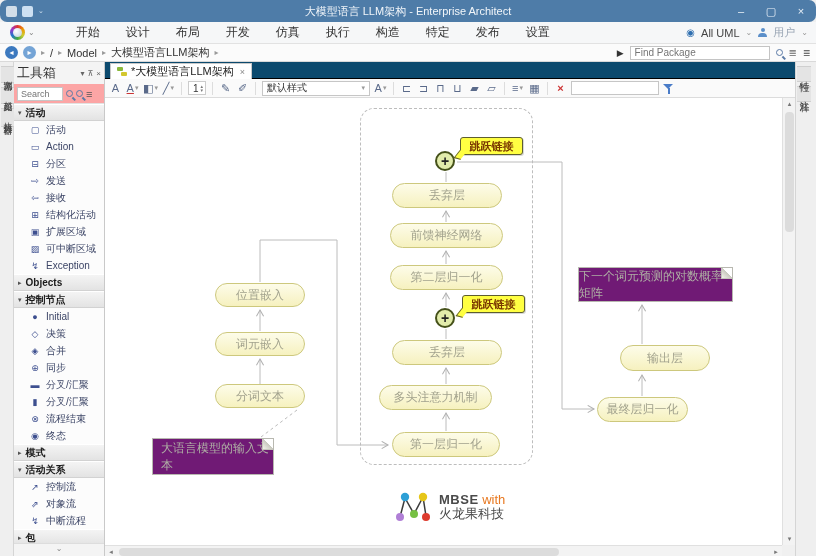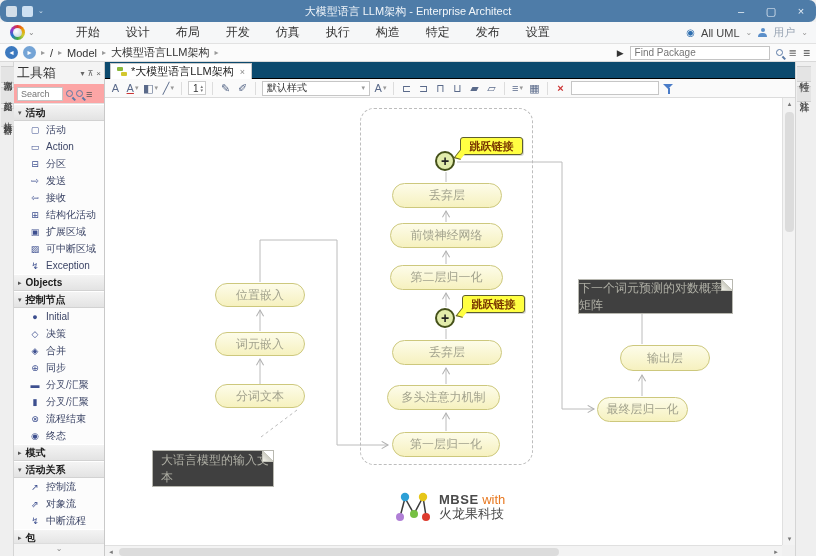--- a/index.html
+++ b/index.html
@@ -95,21 +95,21 @@
   .hscroll .arr { position:absolute; top:0; width:12px; height:11px; font-size:7px; color:#777; text-align:center; line-height:11px; }
   .hscroll .thumb { position:absolute; left:14px; top:1.5px; width:440px; height:8px; background:#dcdcdc; border-radius:4px; }
 
   
   .dnode { position:absolute; border:1px solid #cdc87d; background:linear-gradient(#fdfce9,#f6f1bf); border-radius:13px; color:#a2a28d; font-size:12px; display:flex; align-items:center; justify-content:center; white-space:nowrap; }
   .container-box { position:absolute; left:255px; top:10px; width:173px; height:357px; border:1px dashed #bdbdbd; border-radius:14px; }
   .container-label { position:absolute; left:255px; top:18px; width:173px; text-align:center; font-size:12px; color:#a2a28d; }
   .plusnode { position:absolute; width:20px; height:20px; border-radius:50%; background:#e2ecab; border:2px solid #45511a; color:#222; font-size:14px; font-weight:bold; display:flex; align-items:center; justify-content:center; line-height:1; }
   .ynote { position:absolute; background:#ffff42; border:1px solid #5e5e30; border-radius:3px; color:#7a3800; font-size:11px; font-weight:bold; display:flex; align-items:center; justify-content:center; box-shadow:1px 1px 0 rgba(0,0,0,.15); }
   .ynote .tail { position:absolute; left:-5px; bottom:-5px; width:8px; height:8px; background:#ffff42; border-left:1px solid #5e5e30; border-bottom:1px solid #5e5e30; transform:skew(-28deg) rotate(14deg); }
-  .wnote { position:absolute; background:#404040; border:1px solid #b8b8b0; color:#aeaea4; font-size:12px; display:flex; align-items:center;margin-top:12px; }
+  .wnote { position:absolute; background:#701a75; border:1px solid #b8b8b0; color:#aeaea4; font-size:12px; display:flex; align-items:center; }
   .wnote .fold { position:absolute; top:0; right:0; width:11px; height:11px; background:linear-gradient(225deg,#ffffff 46%,#c9c9bf 50%,#f2f2ea 100%); border-left:1px solid #c6c6bc; border-bottom:1px solid #c6c6bc; }
   .wnote.centered { justify-content:center; }
   .input-note-text { padding-left:8px; }
 
   .logo-wrap { position:absolute; left:290px; top:392px; display:flex; align-items:center; gap:8px; }
   .logo-text { font-size:13px; color:#4a4a4a; line-height:14px; }
   .logo-text .b { font-weight:bold; letter-spacing:.5px; }
   .logo-text .w { color:#e87820; }
   svg.conn { position:absolute; left:0; top:0; }
 </style>
@@ -400,21 +400,21 @@
     <div class="container-box"></div>
 
     <div class="dnode" style="left:110px;top:185px;width:90px;height:24px;">位置嵌入</div>
     <div class="dnode" style="left:110px;top:234px;width:90px;height:24px;">词元嵌入</div>
     <div class="dnode" style="left:110px;top:286px;width:90px;height:24px;">分词文本</div>
 
     <div class="dnode" style="left:287px;top:85px;width:110px;height:25px;">丢弃层</div>
     <div class="dnode" style="left:285px;top:125px;width:113px;height:25px;">前馈神经网络</div>
     <div class="dnode" style="left:285px;top:167px;width:113px;height:25px;">第二层归一化</div>
     <div class="dnode" style="left:287px;top:242px;width:110px;height:25px;">丢弃层</div>
-    <div class="dnode" style="left:282px;top:287px;width:113px;height:25px;">多头注意力机制</div>
+    <div class="dnode" style="left:274px;top:287px;width:113px;height:25px;">多头注意力机制</div>
     <div class="dnode" style="left:287px;top:334px;width:108px;height:25px;">第一层归一化</div>
 
     <div class="plusnode" style="left:330px;top:53px;">+</div>
     <div class="plusnode" style="left:330px;top:210px;">+</div>
 
     <div class="ynote" style="left:355px;top:39px;width:63px;height:18px;">
         <span>跳跃链接</span>
         <span class="tail"></span>
       </div>
     <div class="ynote" style="left:357px;top:197px;width:63px;height:18px;">

